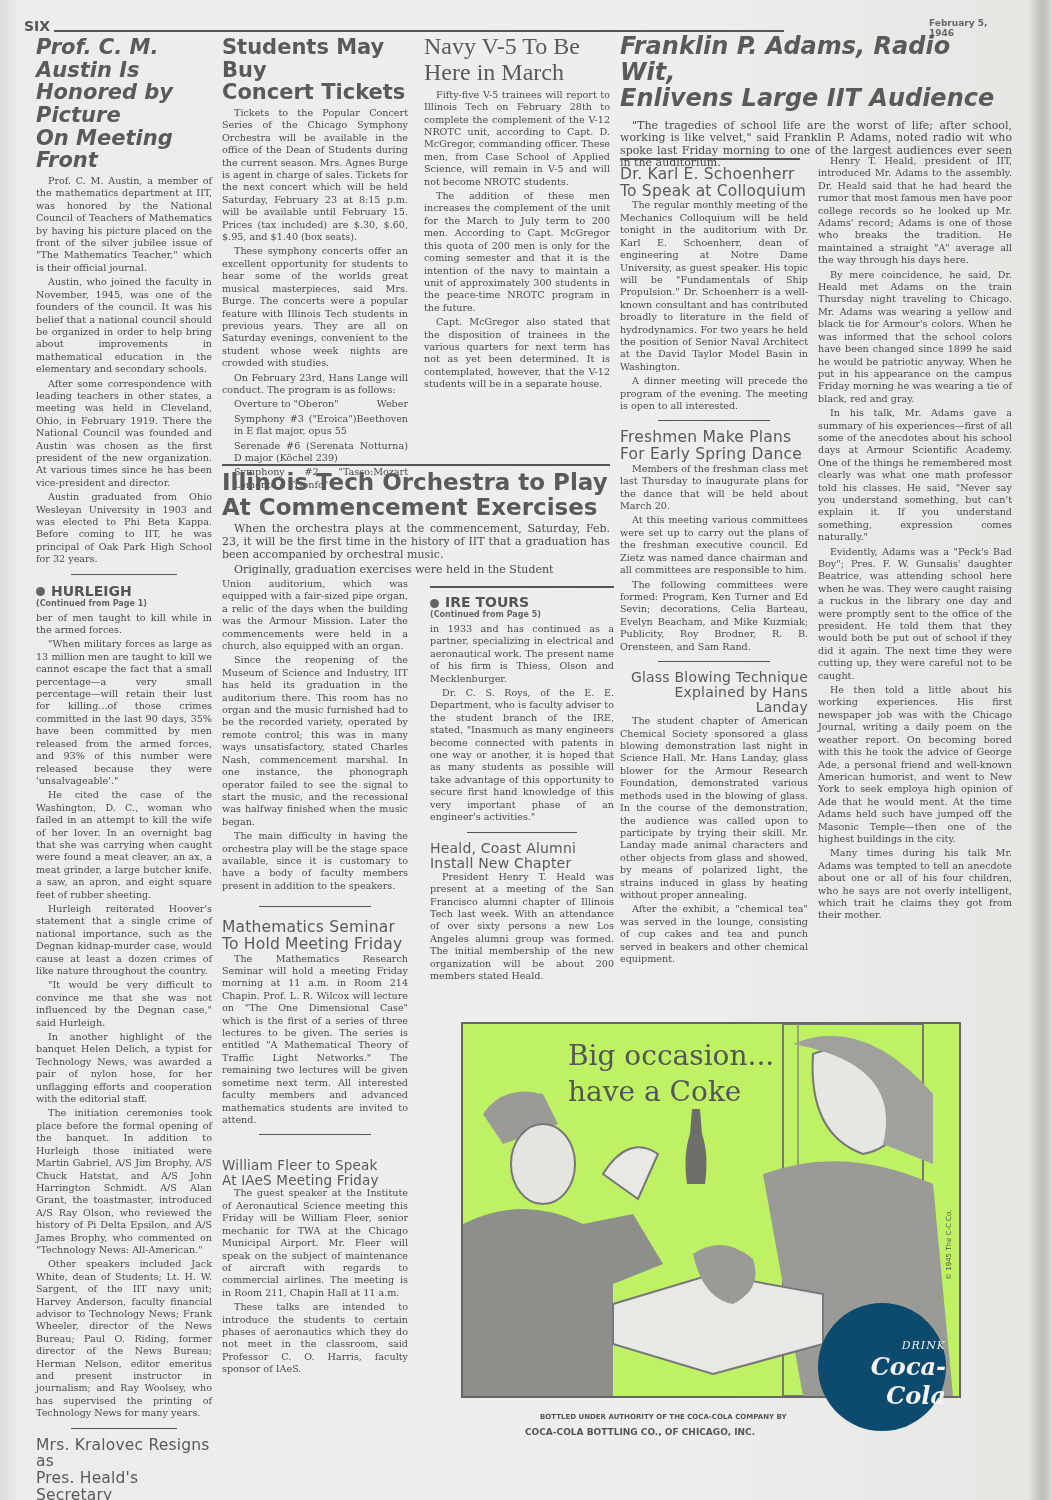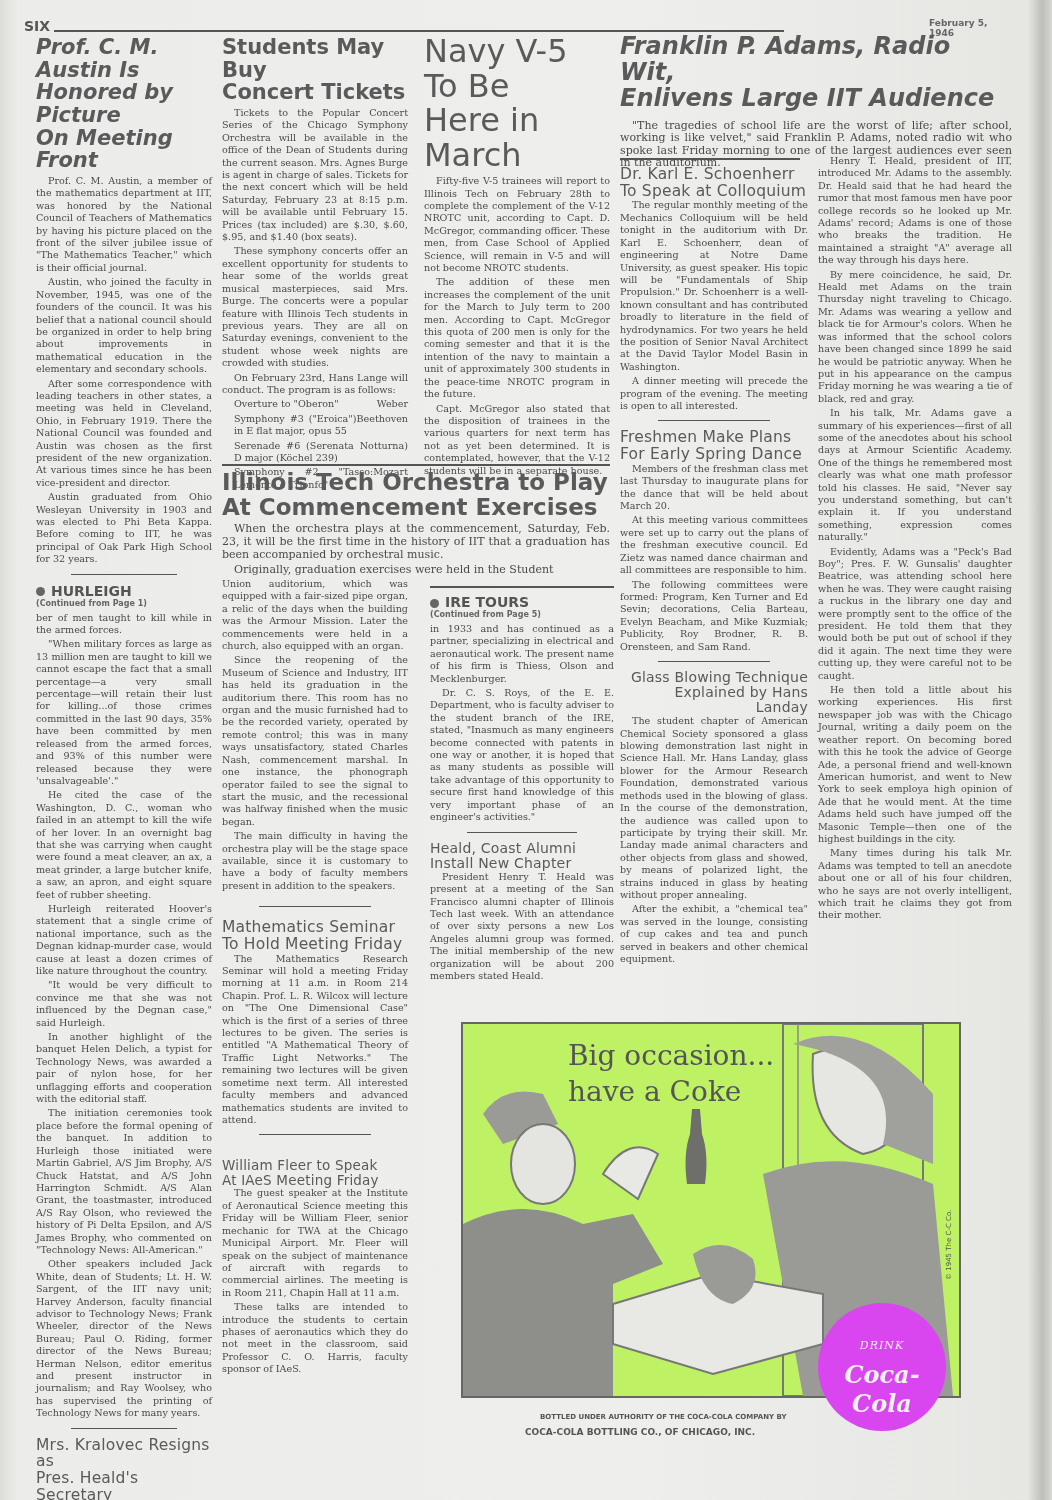--- a/index.html
+++ b/index.html
@@ -24,23 +24,23 @@
   .rule{height:1px;background:#555;margin:8px auto;width:60%;}
   .rule.full{width:100%;height:2px;}
   .cont-h{font:bold 14px "DejaVu Sans",sans-serif;color:#555;margin:0;}
   .cont-h .dot{display:inline-block;width:9px;height:9px;border-radius:50%;background:#666;margin-right:6px;vertical-align:middle;}
   .cont-sub{font:bold 8px "DejaVu Sans",sans-serif;color:#666;margin:0 0 4px 0;}
   .prog-line{display:flex;justify-content:space-between;text-indent:0 !important;padding-left:12px;}
   .ad{position:absolute;left:461px;top:1022px;width:496px;height:372px;border:2px solid #666;background:#bef264;overflow:hidden;}
   .ad-tag{position:absolute;left:105px;top:14px;font:28px "DejaVu Serif",serif;color:#555;line-height:36px;}
   .ad-foot1{position:absolute;left:540px;top:1413px;font:bold 7px "DejaVu Sans",sans-serif;color:#555;}
   .ad-foot2{position:absolute;left:525px;top:1427px;font:bold 9px "DejaVu Sans",sans-serif;color:#555;}
-  .disk{position:absolute;left:818px;top:1303px;width:128px;height:128px;border-radius:50%;background:#d946ef;color:#f2f2ef;text-align:center;}
+  .disk{position:absolute;left:818px;top:1303px;width:128px;height:128px;border-radius:50%;background:#0c4a6e;color:#f2f2ef;text-align:right;}
   .disk .drink{font:italic 11px "DejaVu Serif",serif;margin-top:36px;letter-spacing:1px;}
-  .disk .logo{font:italic bold 24px "DejaVu Serif",serif;margin-top:8px;}
+  .disk .logo{font:italic bold 24px "DejaVu Serif",serif;margin-top:0;}
   .copy{position:absolute;left:945px;top:1280px;font:7px "DejaVu Sans",sans-serif;color:#555;transform:rotate(-90deg);transform-origin:left top;white-space:nowrap;}
 </style>
 </head>
 <body>
 
 <div class="page"></div>
 <div class="edge-right"></div>
 
 <div class="topbar">
   <span class="page-label">SIX</span>
@@ -109,21 +109,21 @@
         <span></span>
       </p>
     <p class="prog-line">
         <span>Symphony #2 "Tasso: Lemento e Trionfo"</span>
         <span>Mozart</span>
       </p>
   </div>
 </div>
 
 <div class="col" style="left:424px;top:34px;width:186px;">
-  <h2 class="hd" style="font-size:32px;font-weight:normal;">
+  <h2 class="hd" style="font-size:24px;font-weight:normal;font-family:Liberation Serif, serif;">
     <span>Navy V-5 To Be</span><br>
     <span>Here in March</span>
   </h2>
   <div class="body" style="margin-top:3px;">
     <p>Fifty-five V-5 trainees will report to Illinois Tech on February 28th to complete the complement of the V-12 NROTC unit, according to Capt. D. McGregor, commanding officer. These men, from Case School of Applied Science, will remain in V-5 and will not become NROTC students.</p>
     <p>The addition of these men increases the complement of the unit for the March to July term to 200 men. According to Capt. McGregor this quota of 200 men is only for the coming semester and that it is the intention of the navy to maintain a unit of approximately 300 students in the peace-time NROTC program in the future.</p>
     <p>Capt. McGregor also stated that the disposition of trainees in the various quarters for next term has not as yet been determined. It is contemplated, however, that the V-12 students will be in a separate house.</p>
   </div>
 </div>
 

